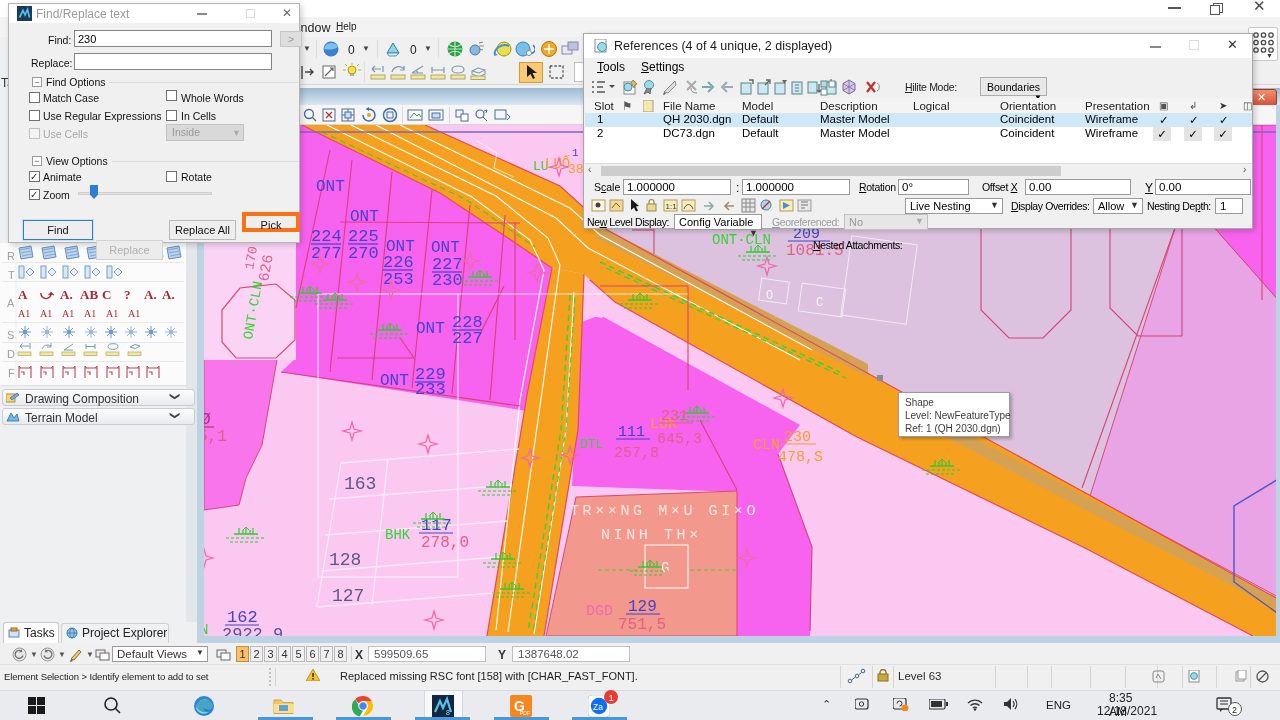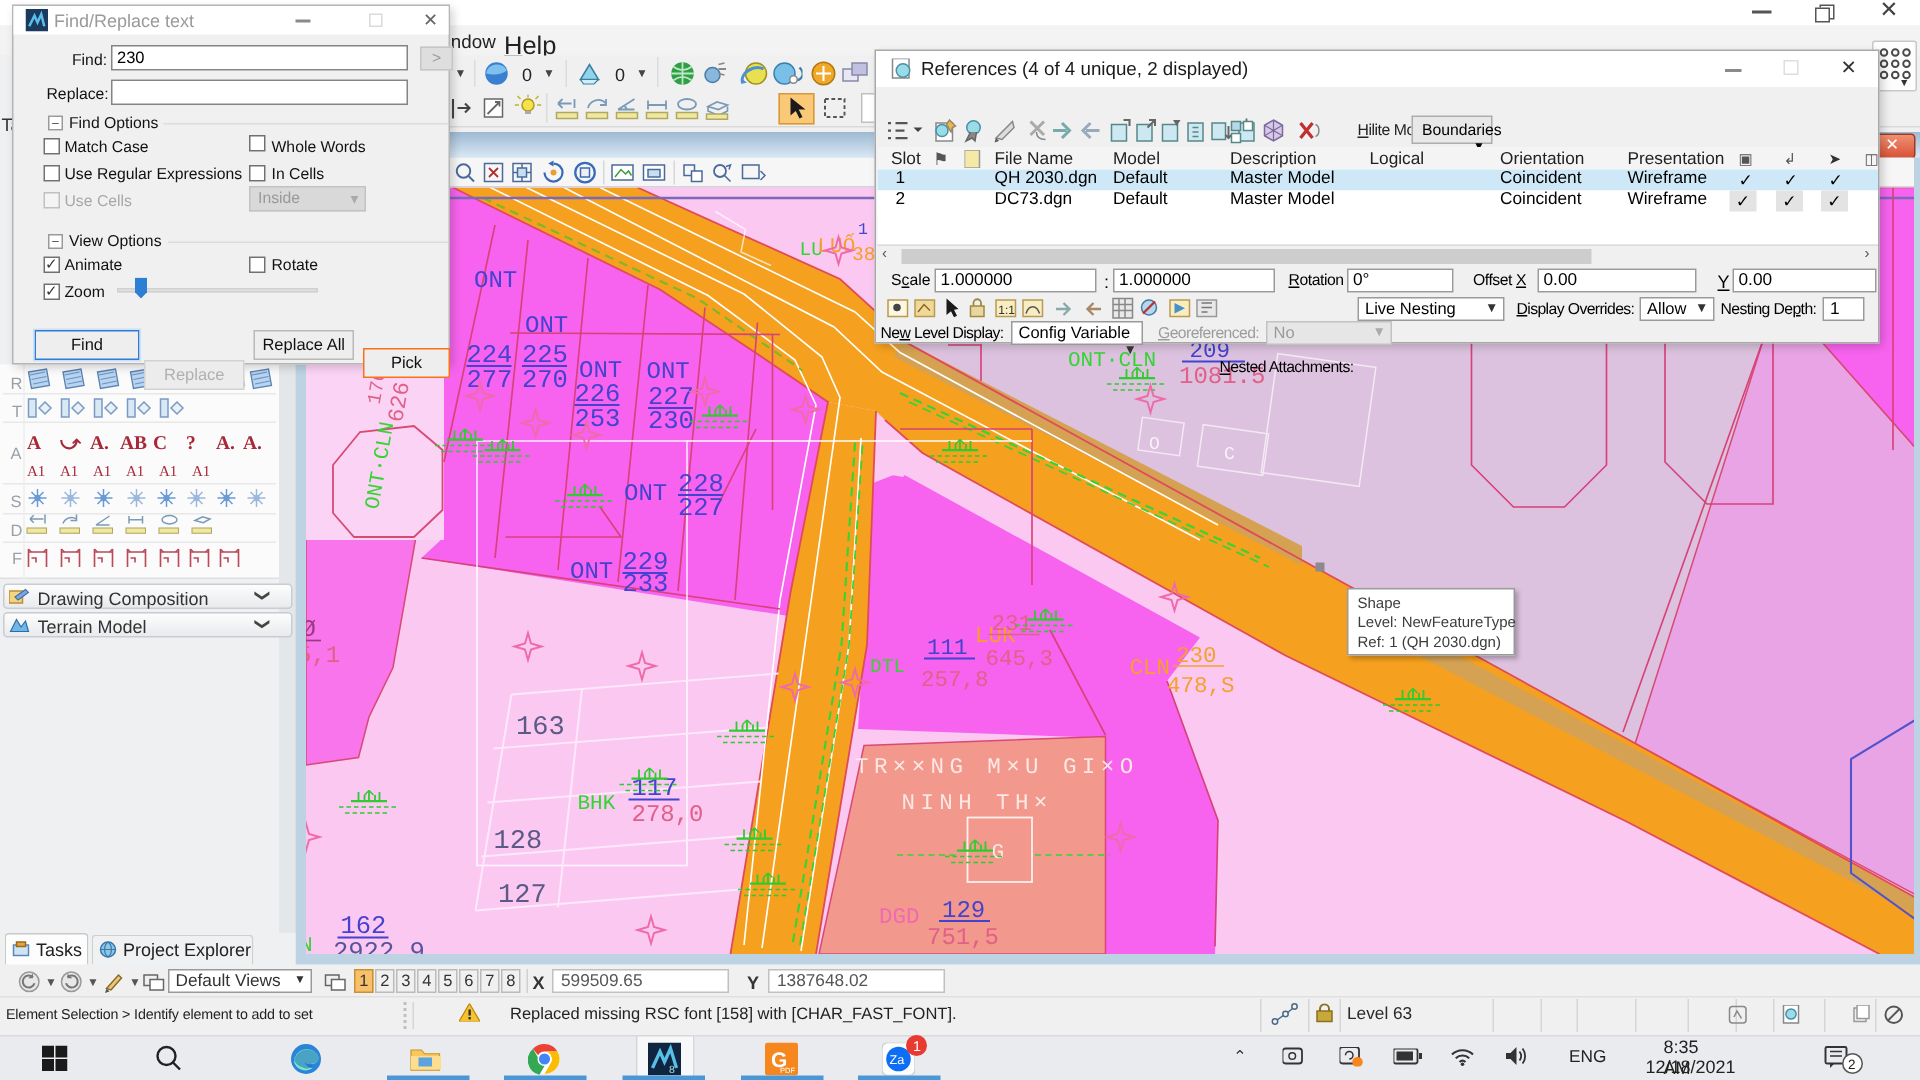--- a/index.html
+++ b/index.html
@@ -12,21 +12,21 @@
 
 <div class="abs" style="left:0;top:0;width:1280px;height:17px;background:#ffffff;"></div>
 
 <div class="abs" style="left:1168px;top:7px;width:13px;height:2px;background:#555;"></div>
 <div class="abs" style="left:1213px;top:3px;width:10px;height:10px;border:1.5px solid #555;background:#fff;"></div>
 <div class="abs" style="left:1210px;top:5px;width:10px;height:10px;border:1.5px solid #555;background:#fff;"></div>
 <div class="abs" style="left:1253px;top:-3px;color:#444;font-size:15px;">✕</div>
 
 <div class="abs" style="left:0;top:17px;width:1280px;height:20px;background:#f3f3f3;"></div>
 <div class="abs" style="left:286px;top:21px;font-size:12.5px;color:#222;">Window</div>
-<div class="abs" style="left:336px;top:21px;font-size:17px;color:#222;"><span style="text-decoration:underline">H</span>elp</div>
+<div class="abs" style="left:336px;top:21px;font-size:10px;color:#222;"><span style="text-decoration:underline">H</span>elp</div>
 
 <div class="abs" style="left:0;top:37px;width:1280px;height:48px;background:#f0f0f0;border-bottom:1px solid #d9d9d9;"></div>
 <div id="toolbar-icons">
   
   <span class="abs" style="left:303px;top:44px;font-size:8px;color:#444;">▼</span>
   <div class="abs" style="left:316px;top:40px;width:1px;height:18px;background:#dcdcdc;"></div>
   <svg class="abs" style="left:322px;top:40px;" width="18" height="18">
       <circle cx="9" cy="9" r="7.5" fill="#3a7fd0"></circle>
       <path d="M2 9 a7.5 7.5 0 0 1 14 -2 c-4 3 -9 3 -14 2" fill="#7ec0ee"></path>
     </svg>
@@ -887,36 +887,40 @@
   <div class="abs" style="left:157px;top:167px;width:11px;height:11px;border:1px solid #707070;background:#fff;"></div>
   <span class="abs" style="left:172px;top:167px;">Rotate</span>
   <div class="abs" style="left:20px;top:185px;width:11px;height:11px;border:1px solid #707070;background:#fff;color:#333;font-size:10px;line-height:10px;">✓</div>
   <span class="abs" style="left:34px;top:185px;">Zoom</span>
   <div class="abs" style="left:69px;top:188px;width:134px;height:3px;background:#e2e2e2;border:1px solid #d0d0d0;"></div>
   <div class="abs" style="left:81px;top:181px;width:8px;height:14px;background:#2d7fd3;clip-path:polygon(0 0,100% 0,100% 70%,50% 100%,0 70%);"></div>
 
   <div class="abs" style="left:14px;top:216px;width:70px;height:20px;background:#eeeeee;border:1px solid #2e7cd6;outline:1px solid #c9e0f7;text-align:center;line-height:18px;font-size:11px;">Find</div>
   <div class="abs" style="left:87px;top:216px;width:67px;height:20px;background:#ececec;border:1px solid #d2d2d2;text-align:center;line-height:18px;color:#b0b0b0;font-size:11px;margin-top:20px;">Replace</div>
   <div class="abs" style="left:160px;top:216px;width:67px;height:20px;background:#eeeeee;border:1px solid #b9b9b9;text-align:center;line-height:18px;font-size:11px;">Replace All</div>
-  <div class="abs" style="left:233px;top:228px;width:58px;height:20px;background:#eeeeee;border:1px solid #f97316;text-align:center;line-height:18px;font-size:11px;">Pick</div>
+  <div class="abs" style="left:233px;top:208px;width:58px;height:20px;background:#eeeeee;border:4px solid #f97316;text-align:center;line-height:18px;font-size:11px;">Pick</div>
 </div>
 
 <div class="abs" style="left:583px;top:33px;width:670px;height:196px;background:#f0f0f0;border:1px solid #a8a8a8;box-shadow:2px 2px 6px rgba(0,0,0,.2);z-index:45;font-size:12px;color:#000;">
 
   <div class="abs" style="left:0;top:0;width:100%;height:24px;background:#ffffff;">
     <svg class="abs" style="left:10px;top:5px;" width="14" height="14">
         <rect x="1" y="0" width="11" height="13" fill="#fff" stroke="#888"></rect>
         <circle cx="8" cy="8" r="4.5" fill="#9adbe8" stroke="#4a90a8"></circle>
       </svg>
     <span class="abs" style="left:30px;top:5px;font-size:12.5px;color:#1a1a1a;">References (4 of 4 unique, 2 displayed)</span>
     <div class="abs" style="left:566px;top:12px;width:11px;height:1.5px;background:#8a8a8a;"></div>
     <div class="abs" style="left:605px;top:6px;width:10px;height:10px;border:1px solid #dedede;"></div>
     <span class="abs" style="left:643px;top:3px;color:#333;font-size:13px;">✕</span>
   </div>
 
+  <div class="abs" style="left:0;top:24px;width:100%;height:18px;background:#f0f0f0;">
+    <span class="abs" style="left:13px;top:2px;"><span style="text-decoration:underline">T</span>ools</span>
+    <span class="abs" style="left:57px;top:2px;"><span style="text-decoration:underline">S</span>ettings</span>
+  </div>
 
   <div class="abs" style="left:0;top:42px;width:100%;height:22px;background:#f0f0f0;" id="refs-toolbar">
     <svg class="abs" style="left:6px;top:3px;" width="26" height="16">
         <path d="M2 3 h2 M2 8 h2 M2 13 h2 M7 3 h8 M7 8 h6 M7 13 h8" stroke="#555" stroke-width="1.5"></path>
         <path d="M19 6 l3 3 l3 -3" fill="#444"></path>
       </svg>
     <svg class="abs" style="left:37px;top:2px;" width="18" height="18">
         <rect x="3" y="4" width="11" height="12" fill="#fff" stroke="#888"></rect>
         <circle cx="7" cy="9" r="4" fill="#9adbe8" stroke="#4a90a8"></circle>
         <path d="M12 2 l4 4 l-2 1 l-1 3 l-3 -5 z" fill="#e8b84a" stroke="#986"></path>
@@ -970,21 +974,21 @@
       </svg>
     <svg class="abs" style="left:256px;top:2px;" width="18" height="18">
         <path d="M9 2 l6 3.5 v7 L9 16 L3 12.5 v-7 Z" fill="#d8c8e8" stroke="#7a6a9a"></path>
         <path d="M9 2 v14 M3 5.5 l12 7 M15 5.5 l-12 7" stroke="#7a6a9a" stroke-width=".8"></path>
       </svg>
     <svg class="abs" style="left:280px;top:2px;" width="20" height="18">
         <path d="M3 4 l8 10 M11 4 l-8 10" stroke="#c03030" stroke-width="2.2"></path>
         <path d="M13 5 c3 1 3 7 0 8" fill="none" stroke="#888"></path>
       </svg>
     <span class="abs" style="left:321px;top:5px;font-size:10.5px;letter-spacing:-0.3px;color:#222;"><span style="text-decoration:underline">H</span>ilite Mode:</span>
-    <div class="abs" style="left:357px;top:1px;width:54px;height:19px;background:#e8e8e8;border:1px solid #adadad;font-size:10.5px;padding:3px 0 0 6px;">Boundaries<span style="float:right;margin-right:4px;font-size:8px;">▼</span></div>
+    <div class="abs" style="left:396px;top:1px;width:67px;height:19px;background:#e8e8e8;border:1px solid #adadad;font-size:10.5px;padding:3px 0 0 6px;">Boundaries<span style="float:right;margin-right:4px;font-size:8px;">▼</span></div>
   </div>
 
   <div class="abs" style="left:1px;top:64px;width:667px;height:17px;background:#f4f4f4;border-bottom:1px solid #d0d0d0;font-size:11.5px;color:#222;">
     <span class="abs" style="left:9px;top:2px;">Slot</span>
     <span class="abs" style="left:37px;top:1px;color:#555;">⚑</span>
     <svg class="abs" style="left:58px;top:2px;" width="11" height="12">
         <rect x="0" y="0" width="10" height="12" fill="#f5e9a8" stroke="#999"></rect>
       </svg>
     <span class="abs" style="left:78px;top:2px;">File Name</span>
     <span class="abs" style="left:157px;top:2px;">Model</span>

